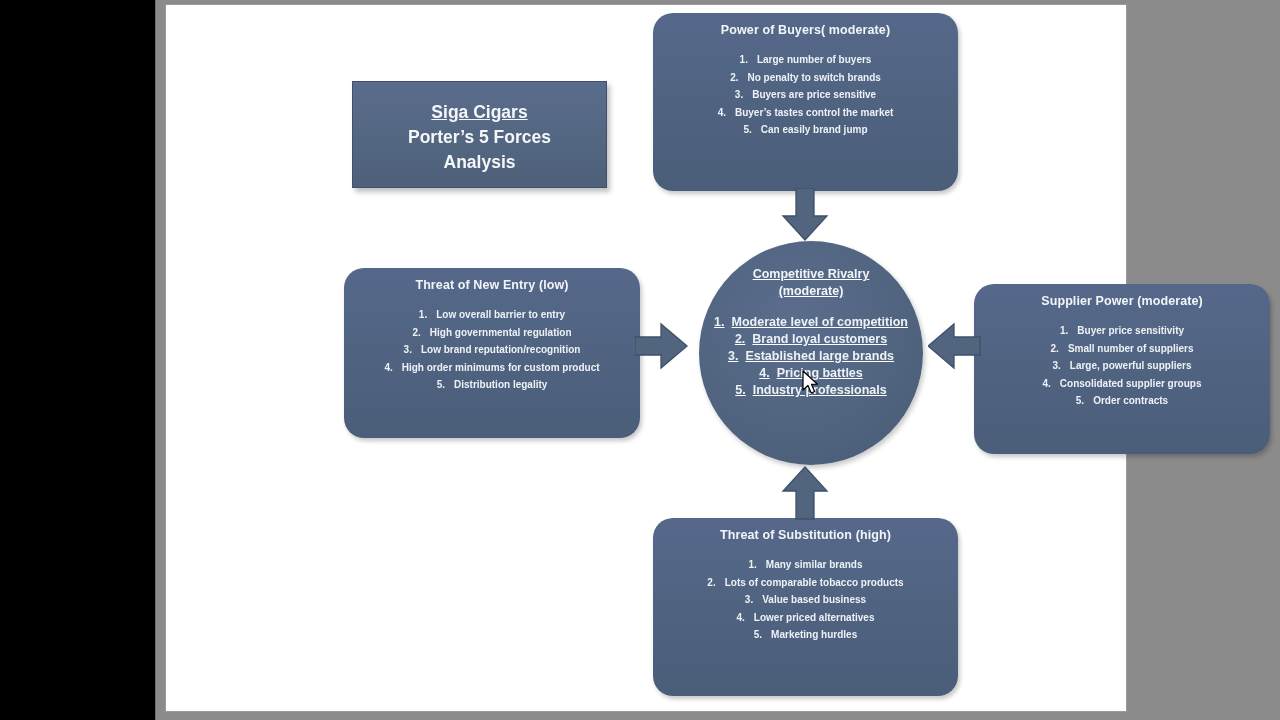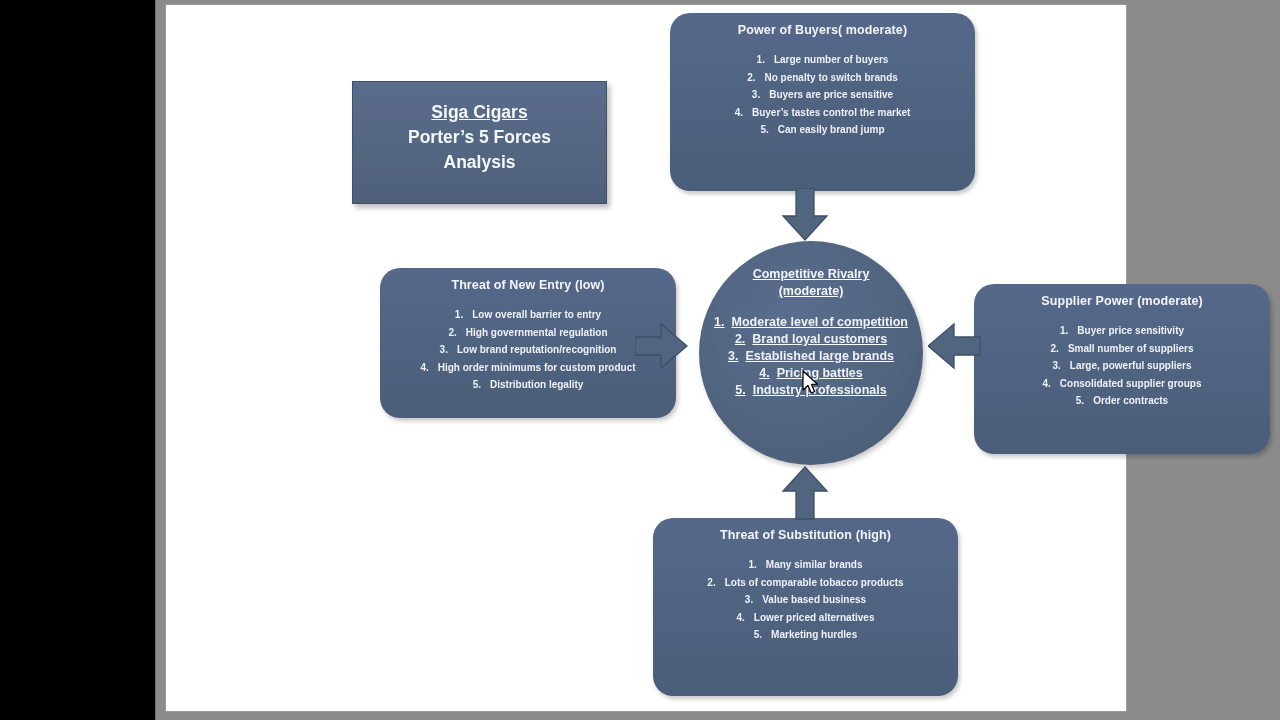--- a/index.html
+++ b/index.html
@@ -42,34 +42,34 @@
   .fb-list { list-style: none; }
   .fb-list li {
     font-size: 10px; font-weight: bold; color: #eef2f6;
     line-height: 17.5px; white-space: nowrap;
   }
   .fb-list li .num { display: inline-block; margin-right: 9px; }
 
   
   #title-card {
     position: absolute; left: 186px; top: 76px;
-    width: 255px; height: 123px;
+    width: 255px; height: 107px;
     background: linear-gradient(180deg, #5a6c8c 0%, #536680 60%, #4e6079 100%);
     border: 1px solid #3f5068;
     box-shadow: 3px 4px 5px rgba(0,0,0,.25);
     color:#fff; text-align:center; padding-top: 18px;
   }
   #title-card .line {
     font-size: 17.5px; font-weight: bold; line-height: 25px; color: #f4f7fa;
   }
   #title-card .line.underline { text-decoration: underline; }
 
   
-  #box-buyers   { left: 504px; top: 8px;   width: 305px; height: 178px; }
-  #box-entry    { left: 178px; top: 263px; width: 296px; height: 150px; margin-left: 36px; }
+  #box-buyers   { left: 487px; top: 8px;   width: 305px; height: 178px; }
+  #box-entry    { left: 178px; top: 263px; width: 296px; height: 170px; }
   #box-supplier { left: 808px; top: 279px; width: 296px; height: 170px; }
   #box-subst    { left: 487px; top: 513px; width: 305px; height: 178px; }
 
   
   #circle {
     position: absolute; left: 533px; top: 236px;
     width: 224px; height: 224px; border-radius: 50%;
     background: radial-gradient(circle at 42% 35%, #5a6d8d 0%, #50647f 58%, #475a74 100%);
     box-shadow: 2px 3px 5px rgba(0,0,0,.22);
     color:#fff; text-align:center; padding-top: 25px; text-decoration: underline;

